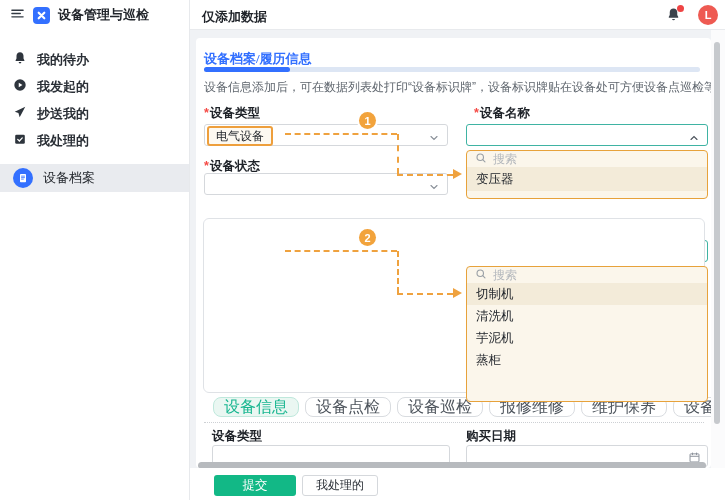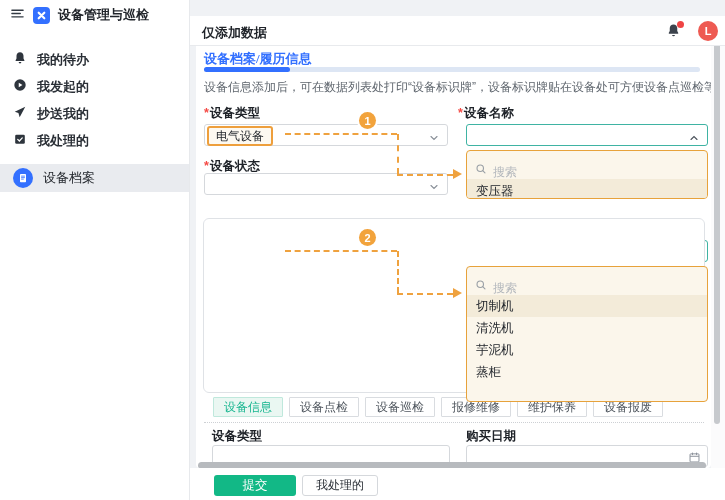--- a/index.html
+++ b/index.html
@@ -14,21 +14,21 @@
   .sb-title { font-size:13px; font-weight:700; color:#1f2329; }
   .sb-nav { margin-top:16px;font-weight:bold; }
   .sb-item { display:flex; align-items:center; gap:10px; height:27px; padding:0 13px; font-size:13px; color:#2a2f36; cursor:pointer; }
   .sb-search { margin:10px 8px 0 8px; height:19px; background:#f1f2f4; border-radius:12px; display:flex; align-items:center; padding:0 8px; gap:5px; }
   .sb-search input { border:none; outline:none; background:transparent; font-size:11.5px; width:130px; color:#2a2f36; font-family:inherit; }
   .sb-search input::placeholder { color:#a2a7ae; }
   .sb-active { margin-top:10px; height:28px; background:#e9ebef; display:flex; align-items:center; gap:10px; padding:0 13px; font-size:13px; color:#1f2329; cursor:pointer; }
   .doc-circle { width:20px; height:20px; border-radius:50%; background:#3370ff; display:flex; align-items:center; justify-content:center; }
 
   
-  .topbar { position:absolute; left:190px; top:16px; width:535px; height:30px; background:#fff; border-bottom:1px solid #e8eaed; z-index:15; }
+  .topbar { position:absolute; left:190px; top:0; width:535px; height:30px; background:#fff; border-bottom:1px solid #e8eaed; z-index:15; }
   .tb-title { position:absolute; left:12px; top:8px; font-size:13px; font-weight:700; color:#1f2329; }
   .tb-bell { position:absolute; right:43px; top:7px; width:16px; height:16px; cursor:pointer; }
   .tb-bell .dot { position:absolute; right:-2px; top:-2px; width:7px; height:7px; border-radius:50%; background:#ef4444; }
   .avatar { position:absolute; right:7px; top:5px; width:20px; height:20px; border-radius:50%; background:#ee5a52; color:#fff; font-size:11px; font-weight:700; display:flex; align-items:center; justify-content:center; cursor:pointer; }
 
   
   .main { position:absolute; left:190px; top:30px; width:535px; height:438px; background:#f0f2f5; }
   .panel { position:absolute; left:6px; top:8px; width:515px; height:430px; background:#fff; border-radius:4px; overflow:hidden; }
   .abs { position:absolute; }
 
@@ -44,36 +44,36 @@
   .select .chev { position:absolute; right:7px; top:5px; }
   .select.teal { border:1.5px solid #3fb3a3; }
   .val-annot { position:absolute; left:2px; top:1px; height:20px; border:2px solid #ee9f3c; border-radius:3px; background:#fdf9f1; display:flex; align-items:center; padding:0 7px; font-size:12px; color:#1f2329; }
 
   .badge { position:absolute; width:17px; height:17px; border-radius:50%; background:#f2a33c; color:#fff; font-size:11px; font-weight:700; display:flex; align-items:center; justify-content:center; box-shadow:0 0 0 2px #fff; z-index:7; }
   .dash-h { position:absolute; border-top:2px dashed #efa23f; z-index:6; }
   .dash-v { position:absolute; border-left:2px dashed #efa23f; z-index:6; }
   .arrow-head { position:absolute; width:0; height:0; border-top:5.5px solid transparent; border-bottom:5.5px solid transparent; border-left:9px solid #efa23f; z-index:7; }
 
   .dropdown { position:absolute; background:#fbf6eb; border:1.5px solid #e7a23b; border-radius:4px; z-index:5; overflow:hidden; }
-  .dd-search { display:flex; align-items:flex-end; gap:6px; height:28px; padding:0 8px; }
+  .dd-search { display:flex; align-items:center; gap:6px; height:16px; padding:0 8px; }
   .dd-search input { border:none; outline:none; background:transparent; font-size:12px; width:160px; color:#2a2f36; font-family:inherit; }
   .dd-search input::placeholder { color:#b4b8bd; }
   .dd-opt { height:22px; display:flex; align-items:center; padding:0 9px; font-size:12.5px; color:#23272d; cursor:pointer; }
   .dd-opt.hl { background:#f3ebd9; }
   .dd1 .dd-opt { height:24px; }
 
   .card { position:absolute; background:#fff; border:1px solid #dfe2e6; border-radius:6px; z-index:1; }
 
   .upload { position:absolute; border:1px dashed #d4d7db; border-radius:3px; background:#fff; display:flex; align-items:center; gap:5px; padding:0 7px; overflow:hidden; white-space:nowrap; }
   .upload .sel { color:#12b886; font-weight:700; font-size:12px; }
   .upload .hint { color:#b9bdc3; font-size:11px; }
   .qr-btn { position:absolute; width:22px; height:23px; border:1px solid #d5d8dc; border-radius:3px; background:#fff; display:flex; align-items:center; justify-content:center; cursor:pointer; }
 
   .tabs { position:absolute; display:flex; gap:6px; z-index:1; }
-  .tab { height:20px; display:flex; align-items:center; padding:0 10px; font-size:12px; color:#4d545c; background:#fff; border:1px solid #d9dce0; border-radius:1px; white-space:nowrap; cursor:pointer; }
+  .tab { height:20px; display:flex; align-items:center; padding:0 10px; font-size:16px; color:#4d545c; background:#fff; border:1px solid #d9dce0; border-radius:8px; white-space:nowrap; cursor:pointer; }
   .tab.active { background:#eaf7f2; color:#18b690; border-color:#bfe8dc; }
   .dotted-div { position:absolute; border-top:1px dotted #cdd0d4; }
 
   .tinput { position:absolute; height:22px; background:#fff; border:1px solid #d5d8dc; border-radius:3px; }
   .tinput input { border:none; outline:none; background:transparent; width:100%; height:100%; padding:0 7px; font-size:12px; font-family:inherit; }
 
   .hscroll { position:absolute; height:7px; background:#b7babe; border-radius:4px; z-index:10; }
 
   
   .footer { position:absolute; left:190px; top:468px; width:535px; height:32px; background:#fff; z-index:12; }
@@ -170,21 +170,21 @@
         <span class="chev"><svg width="12" height="12" viewBox="0 0 16 16">
               <path d="M4 6l4 4 4-4" stroke="#8a9099" stroke-width="1.5" fill="none" stroke-linecap="round"></path>
             </svg></span>
       </div>
       <div class="badge" style="left:163px;top:74px">1</div>
       <div class="dash-h" style="left:89px;top:95px;width:112px"></div>
       <div class="dash-v" style="left:201px;top:96px;height:40px"></div>
       <div class="dash-h" style="left:201px;top:136px;width:56px"></div>
       <div class="arrow-head" style="left:257px;top:131px"></div>
 
-      <div class="abs flabel" style="left:262px;top:67px"><span class="req">*</span><span>设备名称</span></div>
+      <div class="abs flabel" style="left:278px;top:67px"><span class="req">*</span><span>设备名称</span></div>
       <div class="abs select teal" style="left:270px;top:86px;width:242px">
         <span class="chev"><svg width="12" height="12" viewBox="0 0 16 16">
               <path d="M4 10l4-4 4 4" stroke="#4c545c" stroke-width="1.5" fill="none" stroke-linecap="round"></path>
             </svg></span>
       </div>
       <div class="dropdown dd1" style="left:270px;top:112px;width:242px;height:49px">
         <div class="dd-search">
           <span><svg width="12" height="12" viewBox="0 0 16 16">
                 <circle cx="7" cy="7" r="4.3" fill="none" stroke="#9aa0a6" stroke-width="1.5"></circle>
                 <path d="M10.3 10.3l3 3" stroke="#9aa0a6" stroke-width="1.5" stroke-linecap="round"></path>

